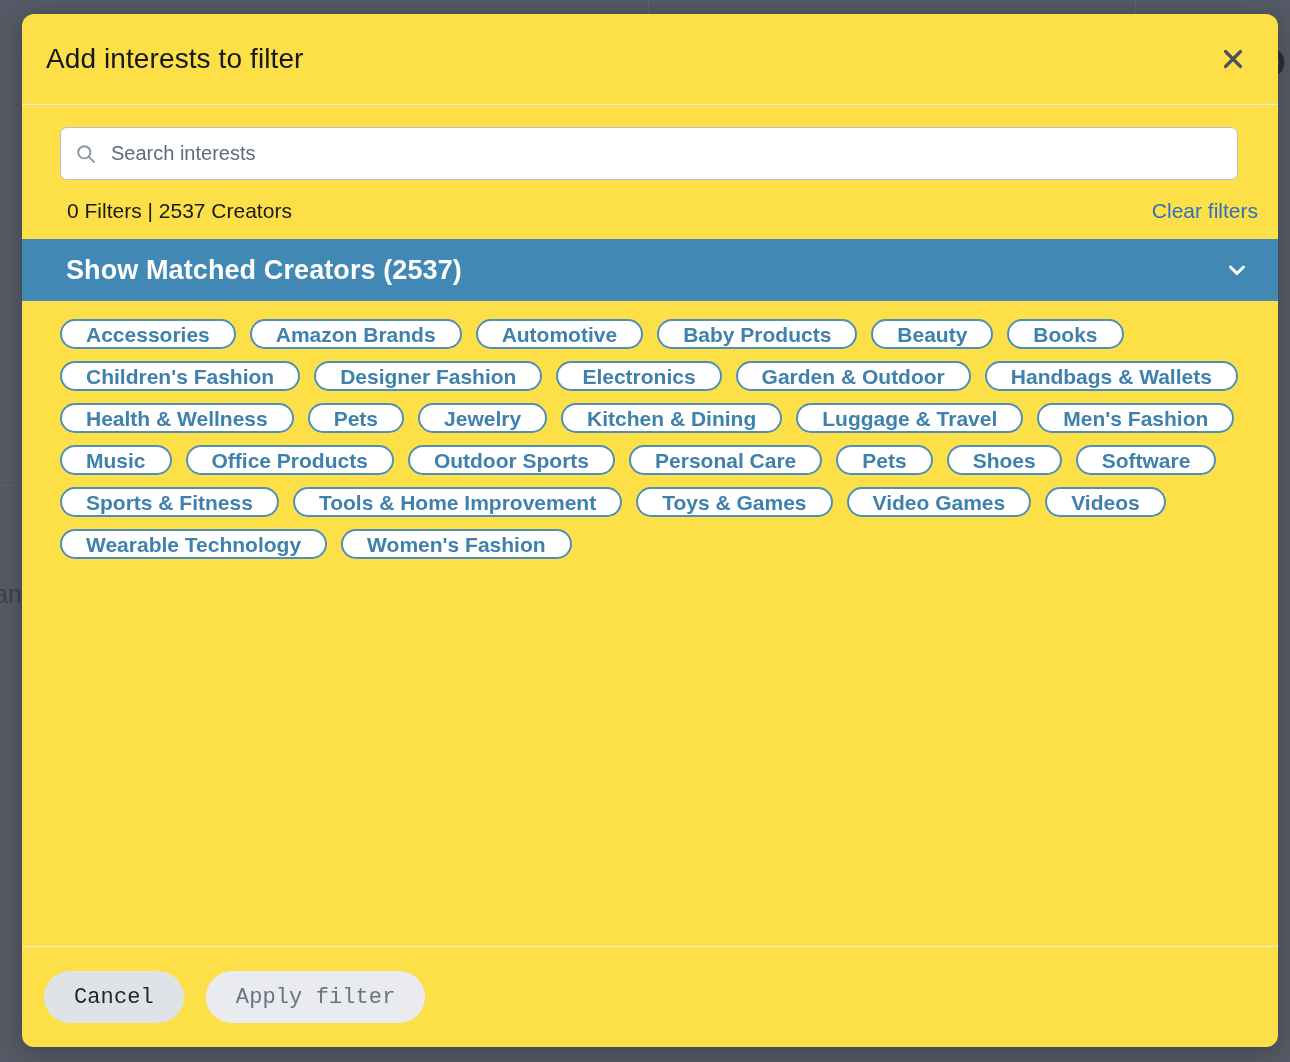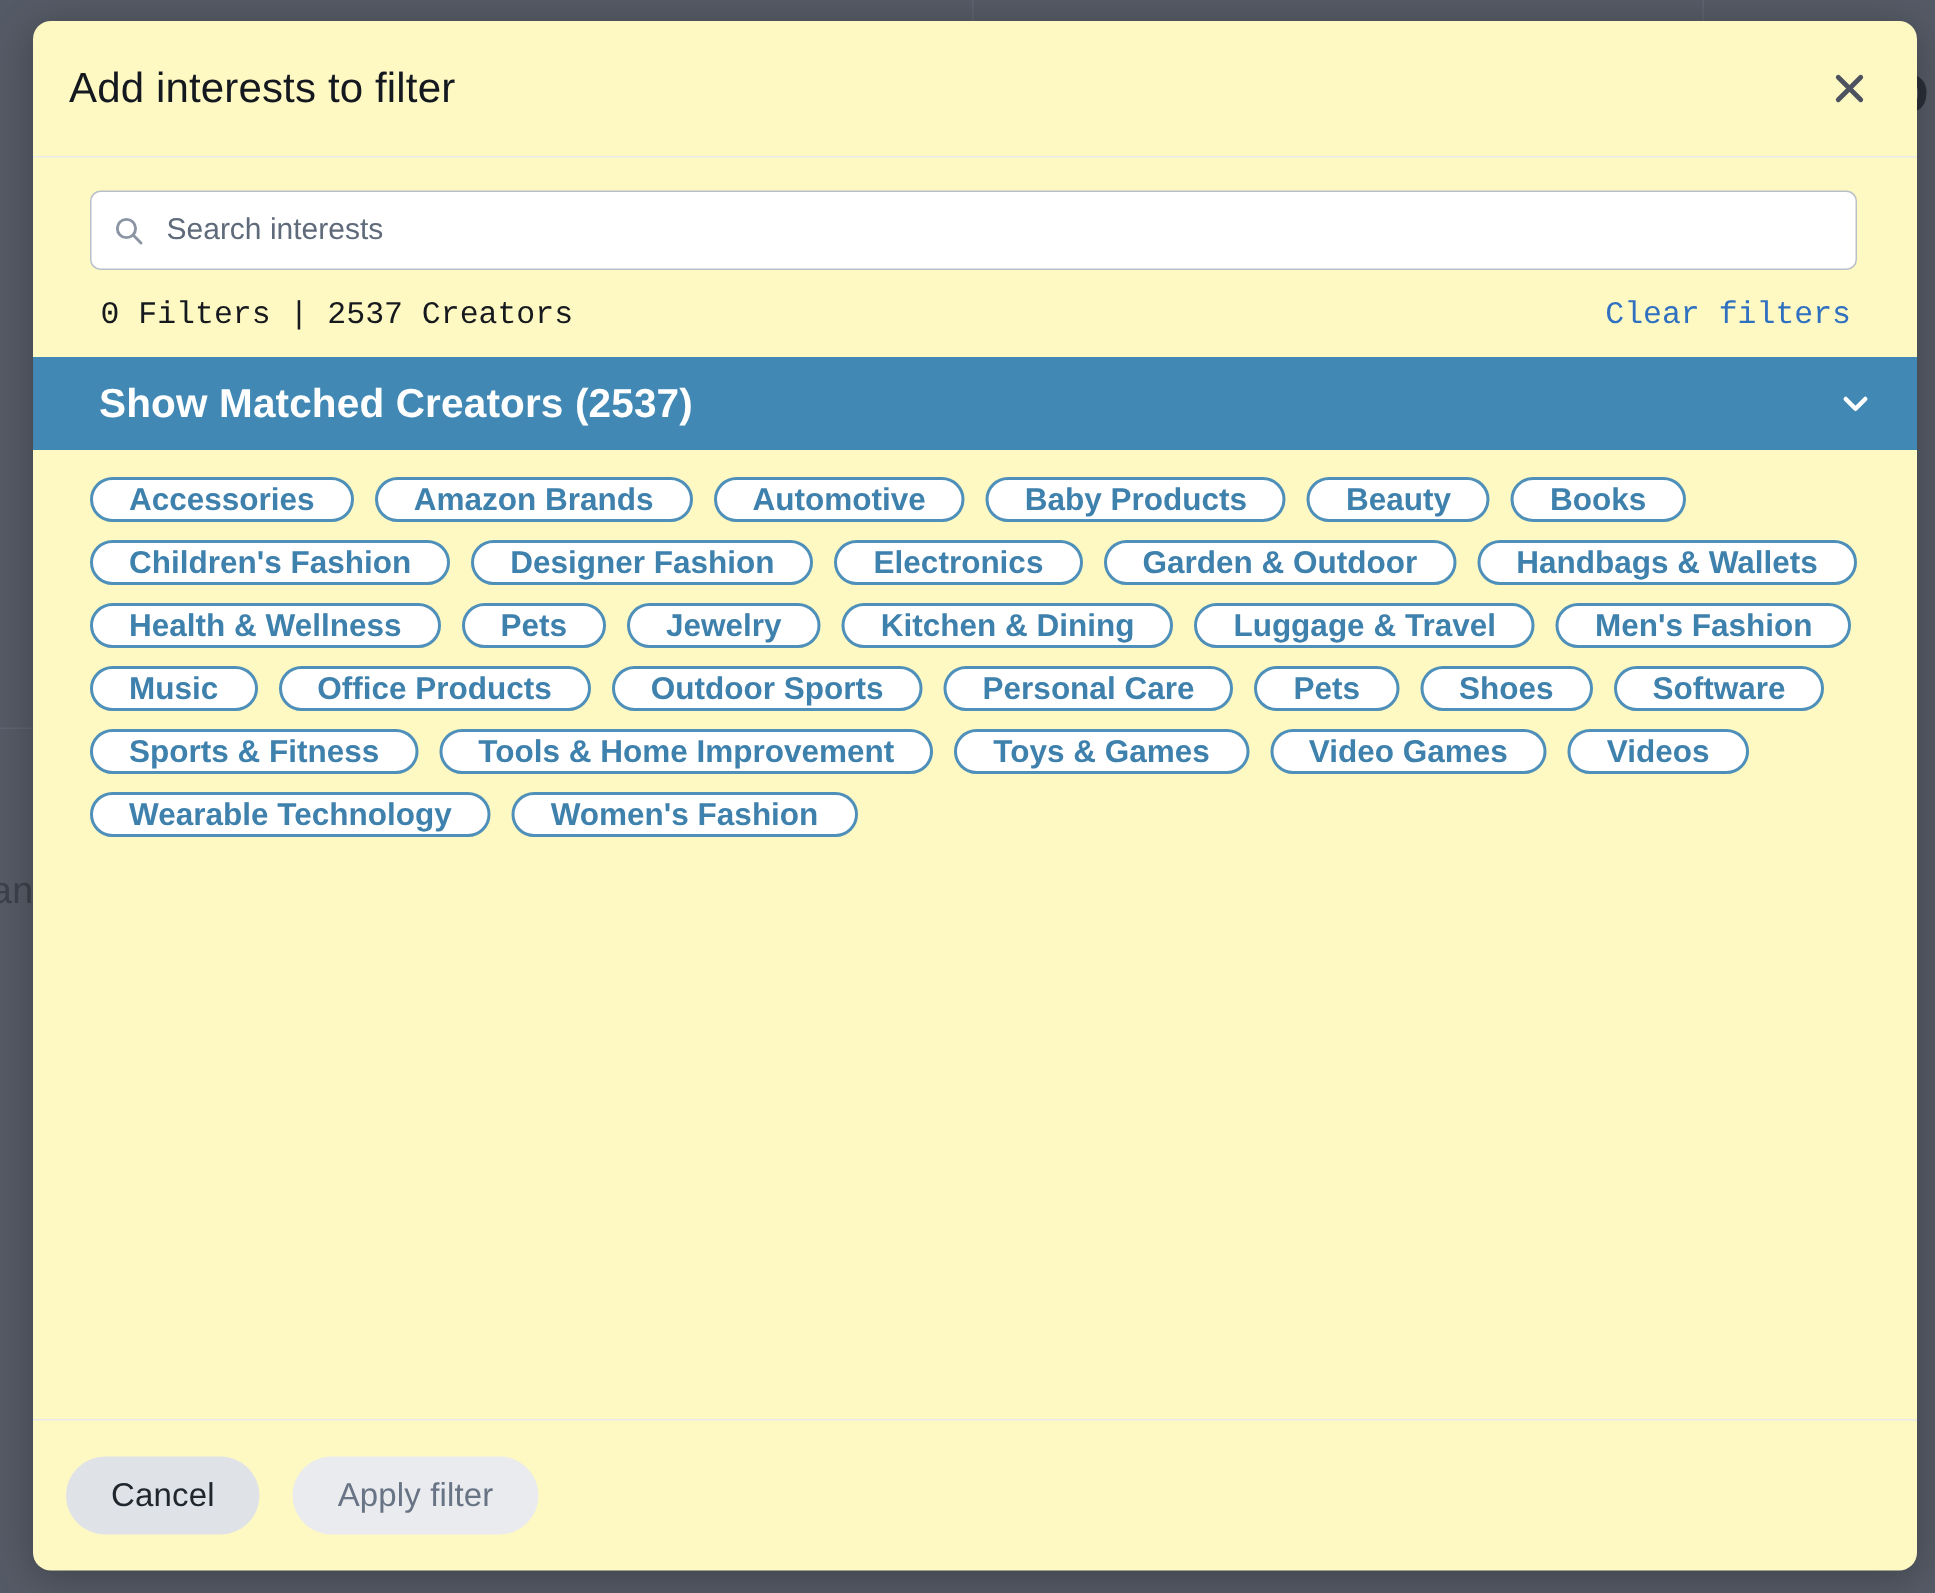--- a/index.html
+++ b/index.html
@@ -26,21 +26,21 @@
   .bg-text-an {
     position: absolute; left: -6px; top: 580px;
     font-size: 25px; color: #3c414b; letter-spacing: .2px;
   }
 
   
   .modal {
     position: absolute;
     left: 22px; top: 14px;
     width: 1256px; height: 1033px;
-    background: #fef9c3;
+    background: #fde047;
     border-radius: 12px;
     box-shadow: 0 4px 26px rgba(0,0,0,.28);
     display: flex; flex-direction: column;
     overflow: hidden;
   }
 
   
   .modal-header {
     height: 91px;
     flex: 0 0 91px;
@@ -85,22 +85,21 @@
     font-size: 20px;
     font-family: "Liberation Sans", sans-serif;
     color: #2b3340;
     outline: none;
   }
   .search-input::placeholder { color: #5f6b7a; opacity: 1; }
 
   
   .meta-row {
     display: flex; align-items: center; justify-content: space-between;
-    padding: 18px 44px 16px 45px;
-    font-family: Liberation Mono, monospace;
+    padding: 18px 20px 16px 45px;
   }
   .meta-count { font-size: 21px; color: #16191d; }
   .clear-link {
     font-size: 21px; color: #2f70c0;
     cursor: pointer; text-decoration: none;
   }
 
   
   .matched-bar {
     background: #4189b4;
@@ -155,21 +154,21 @@
     border-top: 1px solid #e9eaec;
     display: flex; align-items: center;
     gap: 22px;
     padding: 0 0 0 22px;
   }
   .btn {
     border: none;
     border-radius: 26px;
     height: 52px;
     font-size: 22px;
-    font-family: Liberation Sans, sans-serif;
+    font-family: Liberation Mono, monospace;
     cursor: pointer;
     padding: 0 30px;
     letter-spacing: .1px;
   }
   .btn-cancel { background: #dfe2e6; color: #20262e; }
   .btn-apply  { background: #e9ebee; color: #687485; cursor: default; }
 </style>
 </head>
 <body>
 

